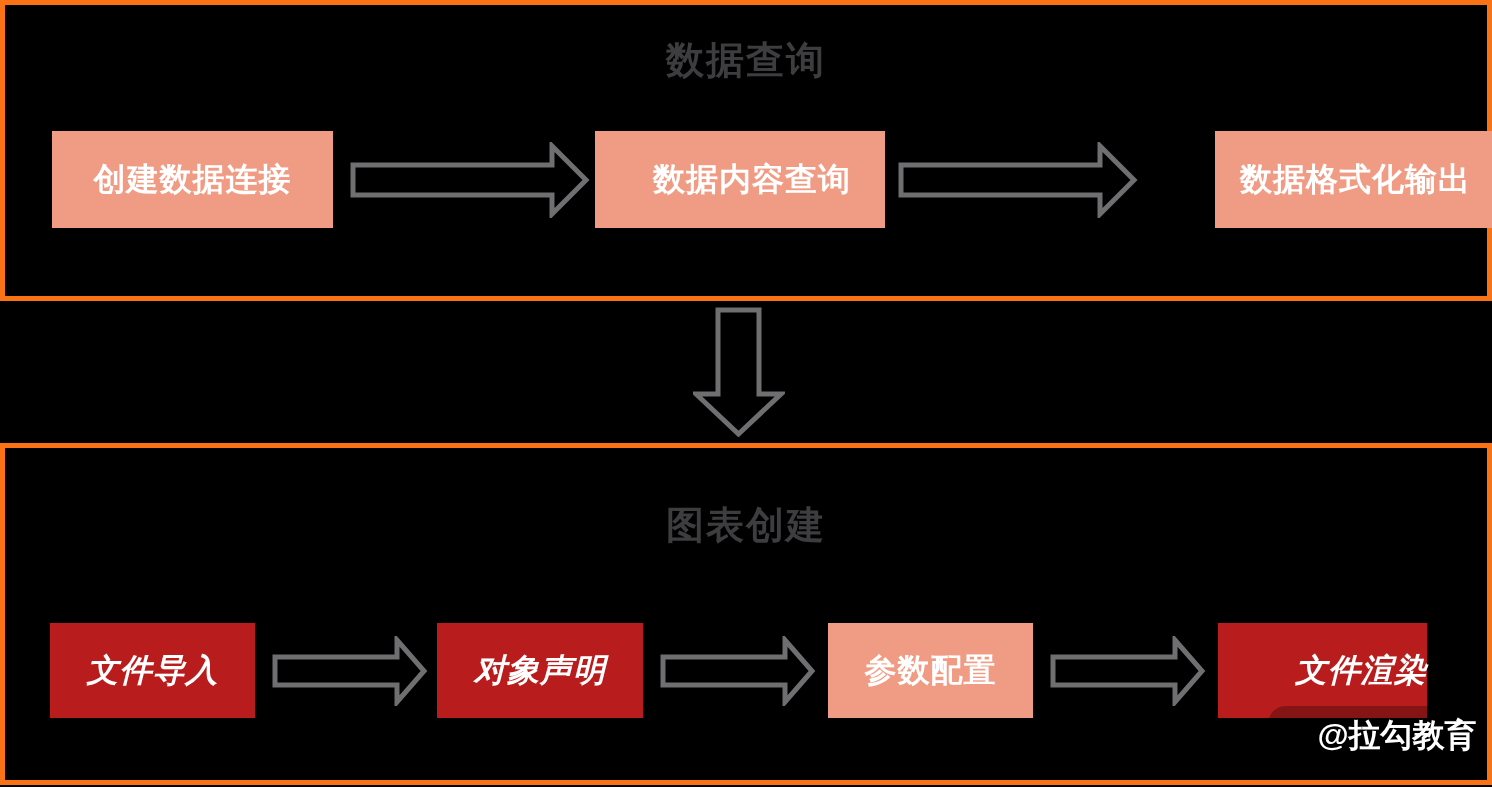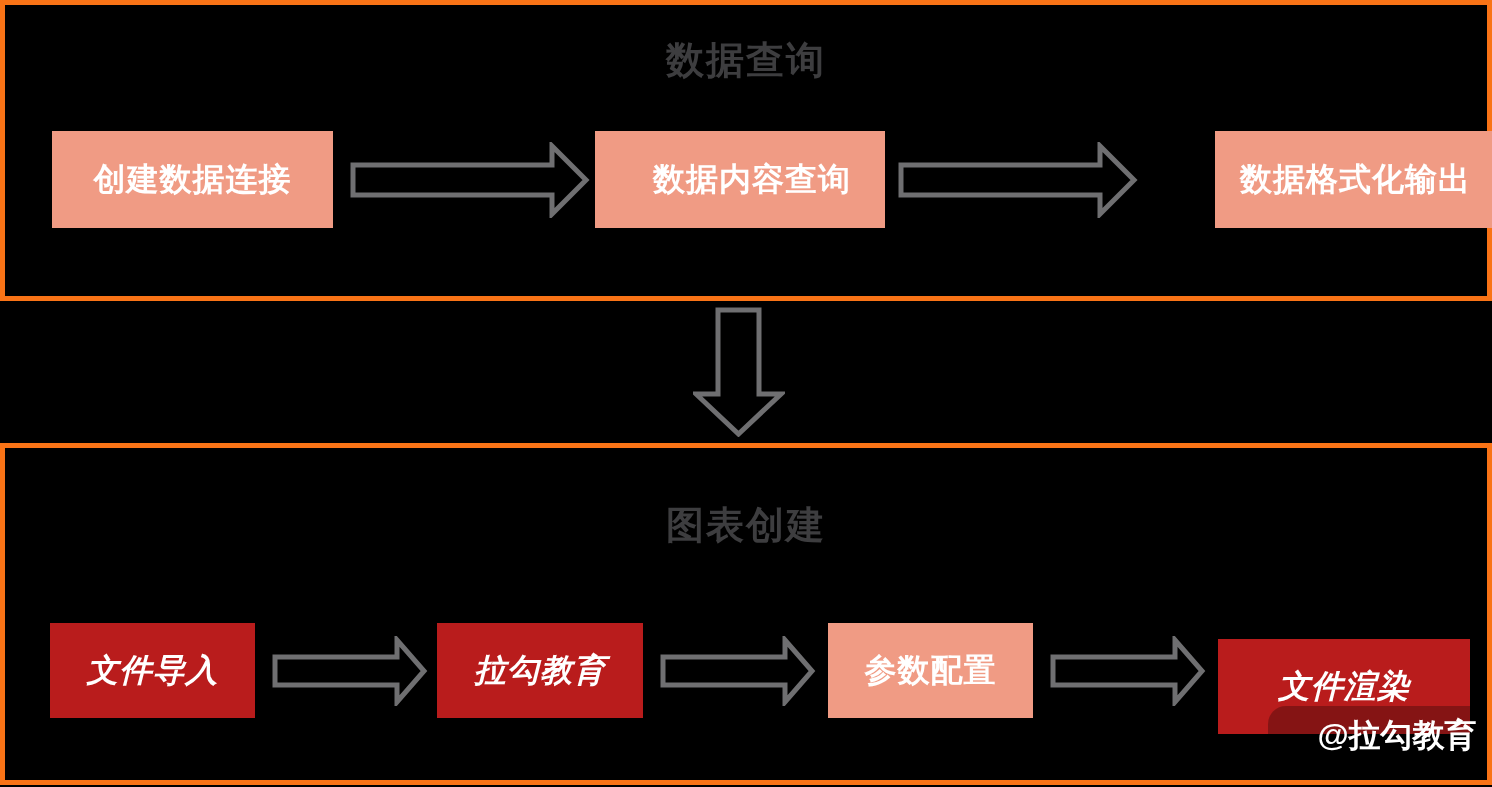--- a/index.html
+++ b/index.html
@@ -114,40 +114,40 @@
       <span>文件导入</span>
     </div>
 
     <div class="arrow" style="left:267px; top:188px;">
       <svg width="156" height="70" viewBox="0 0 156 70">
         <polygon points="3,21 125,21 125,4 152,35 125,66 125,49 3,49" fill="none" stroke="#6F6F71" stroke-width="5"></polygon>
       </svg>
     </div>
 
     <div class="flow-box fill-slate" style="left:432px; top:175px; width:206px; height:95px;">
-      <span>拉勾教育</span>
+      <span>对象声明</span>
     </div>
 
     <div class="arrow" style="left:655px; top:188px;">
       <svg width="156" height="70" viewBox="0 0 156 70">
         <polygon points="3,21 125,21 125,4 152,35 125,66 125,49 3,49" fill="none" stroke="#6F6F71" stroke-width="5"></polygon>
       </svg>
     </div>
 
     <div class="flow-box fill-salmon" style="left:823px; top:175px; width:205px; height:95px;">
       <span>参数配置</span>
     </div>
 
     <div class="arrow" style="left:1045px; top:188px;">
       <svg width="156" height="70" viewBox="0 0 156 70">
         <polygon points="3,21 125,21 125,4 152,35 125,66 125,49 3,49" fill="none" stroke="#6F6F71" stroke-width="5"></polygon>
       </svg>
     </div>
 
-    <div class="flow-box fill-slate" style="left:1213px; top:191px; width:252px; height:95px;">
+    <div class="flow-box fill-slate" style="left:1213px; top:175px; width:209px; height:95px;justify-content:flex-end;">
       <span>文件渲染</span>
     </div>
   </div>
 
   <div class="watermark-bubble"></div>
   <div class="watermark-text">@拉勾教育</div>
 
 </div>
 
 </body></html>

